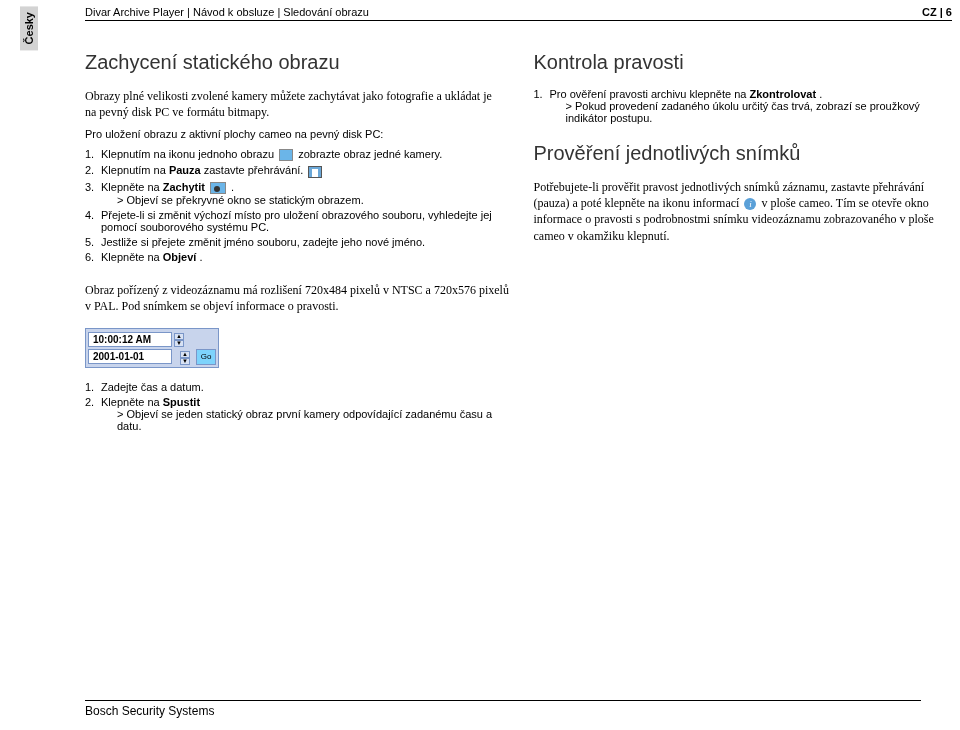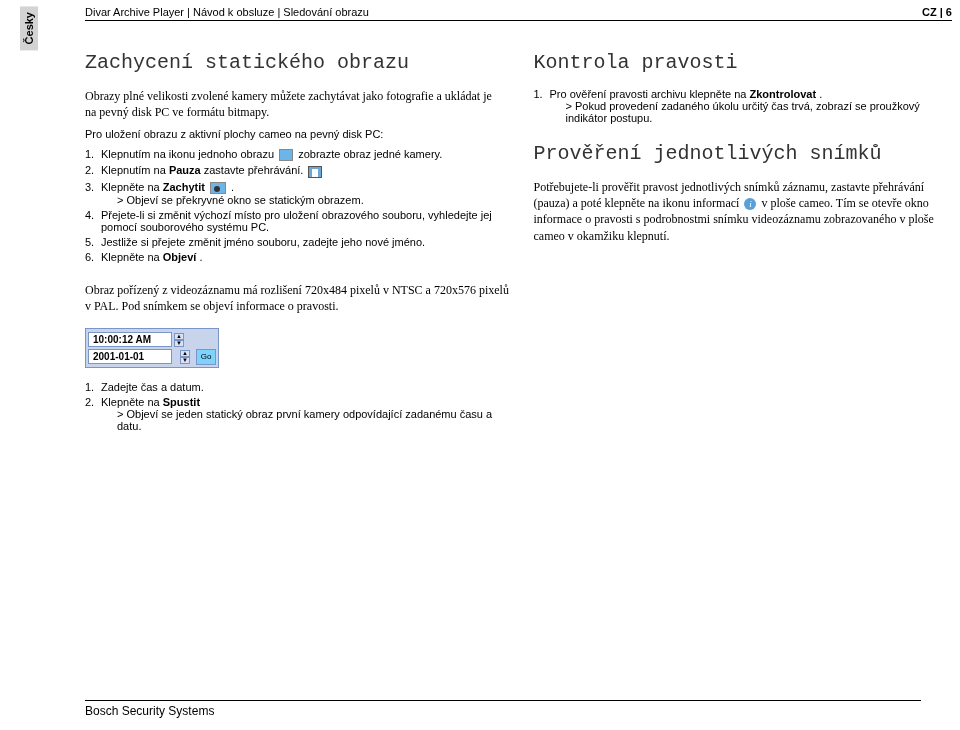--- a/index.html
+++ b/index.html
@@ -40,21 +40,21 @@
   .header-right {
     margin-left: auto;
     font-size: 11px;
     font-weight: bold;
   }
   .columns {
     display: flex;
     gap: 30px;
   }
   .col { flex: 1; }
-  .h1 { font-size: 20px; font-weight: normal; color: #333; margin-bottom: 14px; font-family: Liberation Mono, monospace; }
+  .h1 { font-size: 20px; font-weight: normal; color: #333; margin-bottom: 14px; }
   .serif { font-family: "Times New Roman", Times, serif; font-size: 12px; line-height: 1.35; }
   .para { margin-bottom: 8px; }
   .list-item { margin: 3px 0; display: flex; }
   .list-num { min-width: 16px; }
   .list-body { flex: 1; }
   .sub { margin-left: 16px; }
   .bold { font-weight: bold; }
   .icon-box {
     display: inline-block;
     width: 14px; height: 12px;
@@ -114,21 +114,21 @@
   .search-widget .field {
     display: block;
     background: #fff;
     border: 1px solid #7a96c8;
     padding: 1px 4px;
     font-size: 10px;
     width: 84px;
     margin: 1px 0;
     font-weight: bold;
   }
-  .search-widget .row2 { display: flex; align-items: center; gap: 6px; }
+  .search-widget .row2 { display: flex; align-items: flex-end; gap: 6px; }
   .search-widget .gobtn {
     display: inline-block;
     width: 20px; height: 16px;
     border: 1px solid #7a96c8;
     background: #7dd3fc;
     font-size: 8px;
     text-align: center;
     line-height: 14px;
   }
   .arrows {

